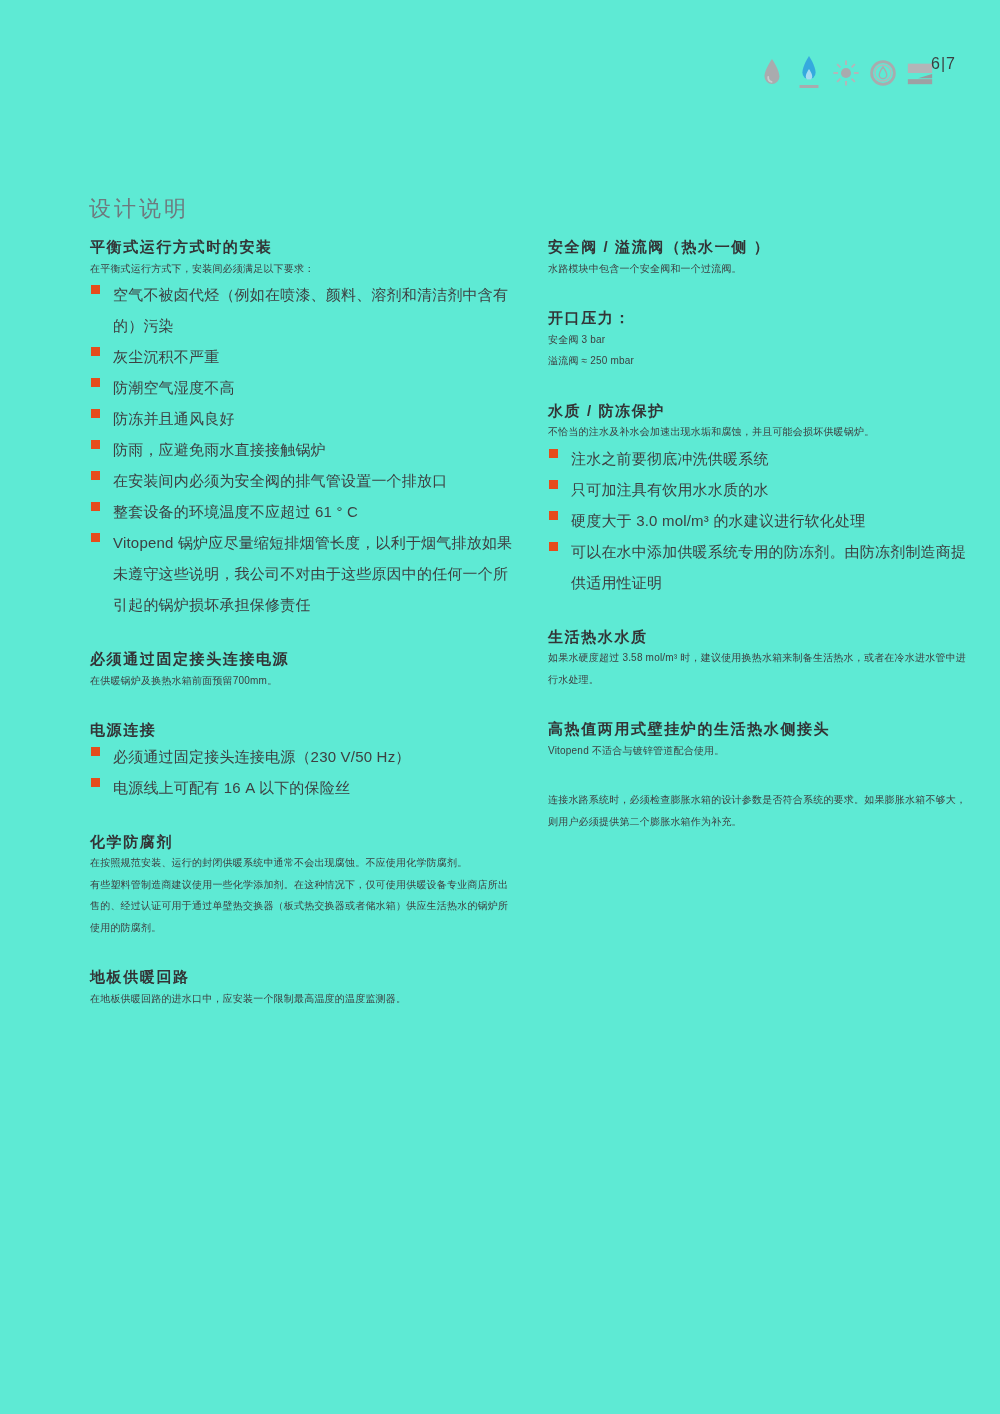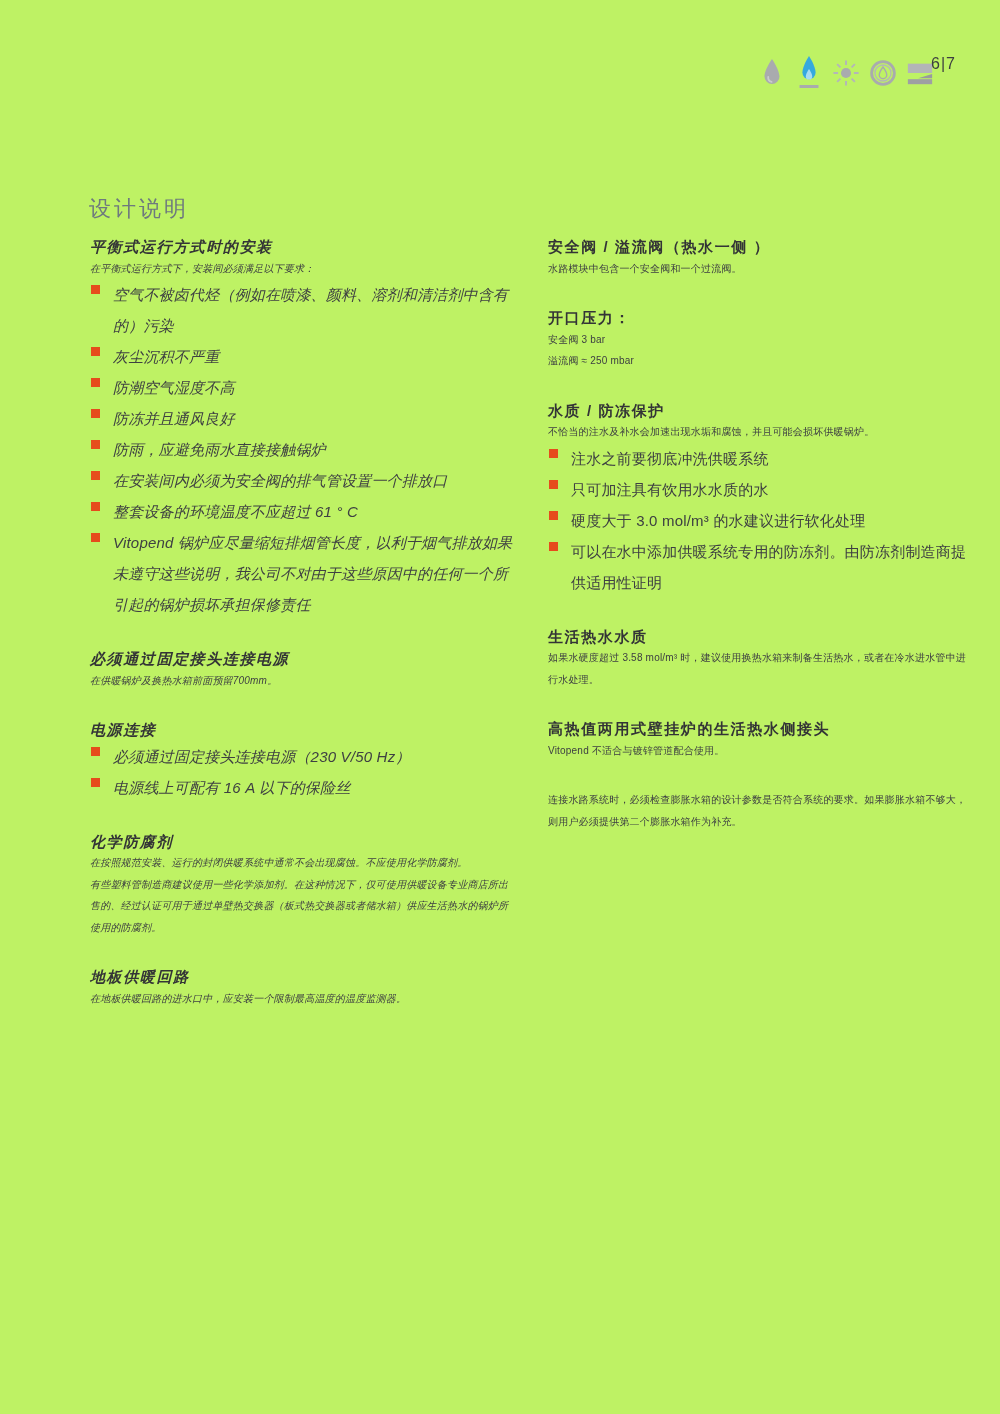--- a/index.html
+++ b/index.html
@@ -1,39 +1,39 @@
 <!DOCTYPE html>
 <html><head>
 <meta charset="utf-8">
 <style>
   html,body{margin:0;padding:0;}
   body{
     width:1000px;height:1414px;background:#ffffff;position:relative;
     font-family:"Liberation Sans","DejaVu Sans",sans-serif;
     -webkit-font-smoothing:antialiased;
   }
-  .page{position:absolute;inset:0;background:#bef264;}
+  .page{position:absolute;inset:0;background:#5eead4;}
 
   
   .fuel-icons{position:absolute;top:54px;left:758px;display:flex;align-items:flex-end;gap:9px;}
   .fuel-icons .ic{width:28px;height:38px;display:flex;align-items:center;justify-content:center;}
   .page-number{
     position:absolute;top:55px;left:931px;font-size:16px;color:#3c3e40;
     letter-spacing:1px;font-weight:500;
   }
 
   
   .doc-title{
     position:absolute;top:194px;left:89px;margin:0;
     font-size:22px;font-weight:400;color:#6e797e;letter-spacing:3px;text-align:right;
   }
 
   
   .col{position:absolute;top:236px;}
-  .col-left{left:90px;width:424px;font-style:italic;}
+  .col-left{left:90px;width:424px;}
   .col-right{left:548px;width:422px;}
 
   .section{margin:0 0 28px 0;}
   .section h3{
     margin:0;font-size:15px;line-height:21.5px;font-weight:700;
     color:#333436;letter-spacing:1.6px;
   }
   .section p{
     margin:0;font-size:10px;line-height:21.5px;color:#3e4042;letter-spacing:.2px;
   }

